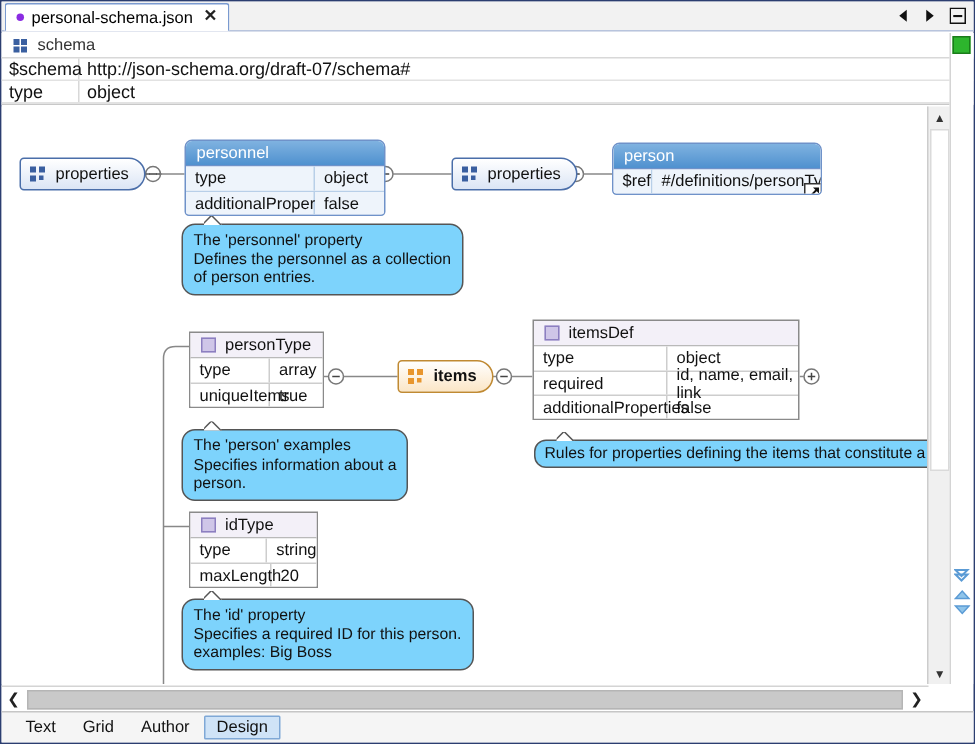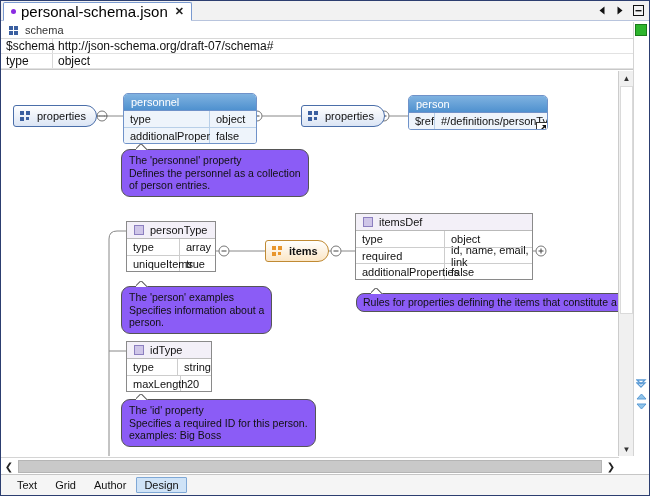--- a/index.html
+++ b/index.html
@@ -35,21 +35,21 @@
     border: 1px solid #7a9ad0;
     border-bottom: 1px solid #ffffff;
     border-radius: 2px 2px 0 0;
     gap: 5px;
   }
   .tabdot {
     width: 5px; height: 5px; border-radius: 50%;
     background: #8a2be2;
     display: inline-block;
   }
-  .tabtitle { font-size: 15px; color: #000; white-space: nowrap; }
+  .tabtitle { font-size: 11px; color: #000; white-space: nowrap; }
   .tabclose {
     font-size: 11px; font-weight: bold; color: #222;
     cursor: pointer; line-height: 1; padding-left: 2px;
   }
   .tabnav {
     position: absolute; top: 2px;
     width: 15px; height: 15px;
     display: flex; align-items: center; justify-content: center;
     color: #111;
   }
@@ -181,21 +181,21 @@
     background: #ffffff; border: 1px solid #333;
     display: flex; align-items: center; justify-content: center;
     font-size: 9px; line-height: 1; color: #111;
   }
 
   
   .callout {
     position: absolute;
     border: 1px solid #555;
     border-radius: 9px;
-    background: #8b5cf6;
+    background: #7dd3fc;
     padding: 4px 7px 4px 7px;
     font-size: 10.5px;
     line-height: 12.5px;
     color: #111;
     white-space: nowrap;
   }
   .callout .tail {
     position: absolute; left: 14px; top: -6px;
     width: 12px; height: 6px;
     overflow: hidden;

